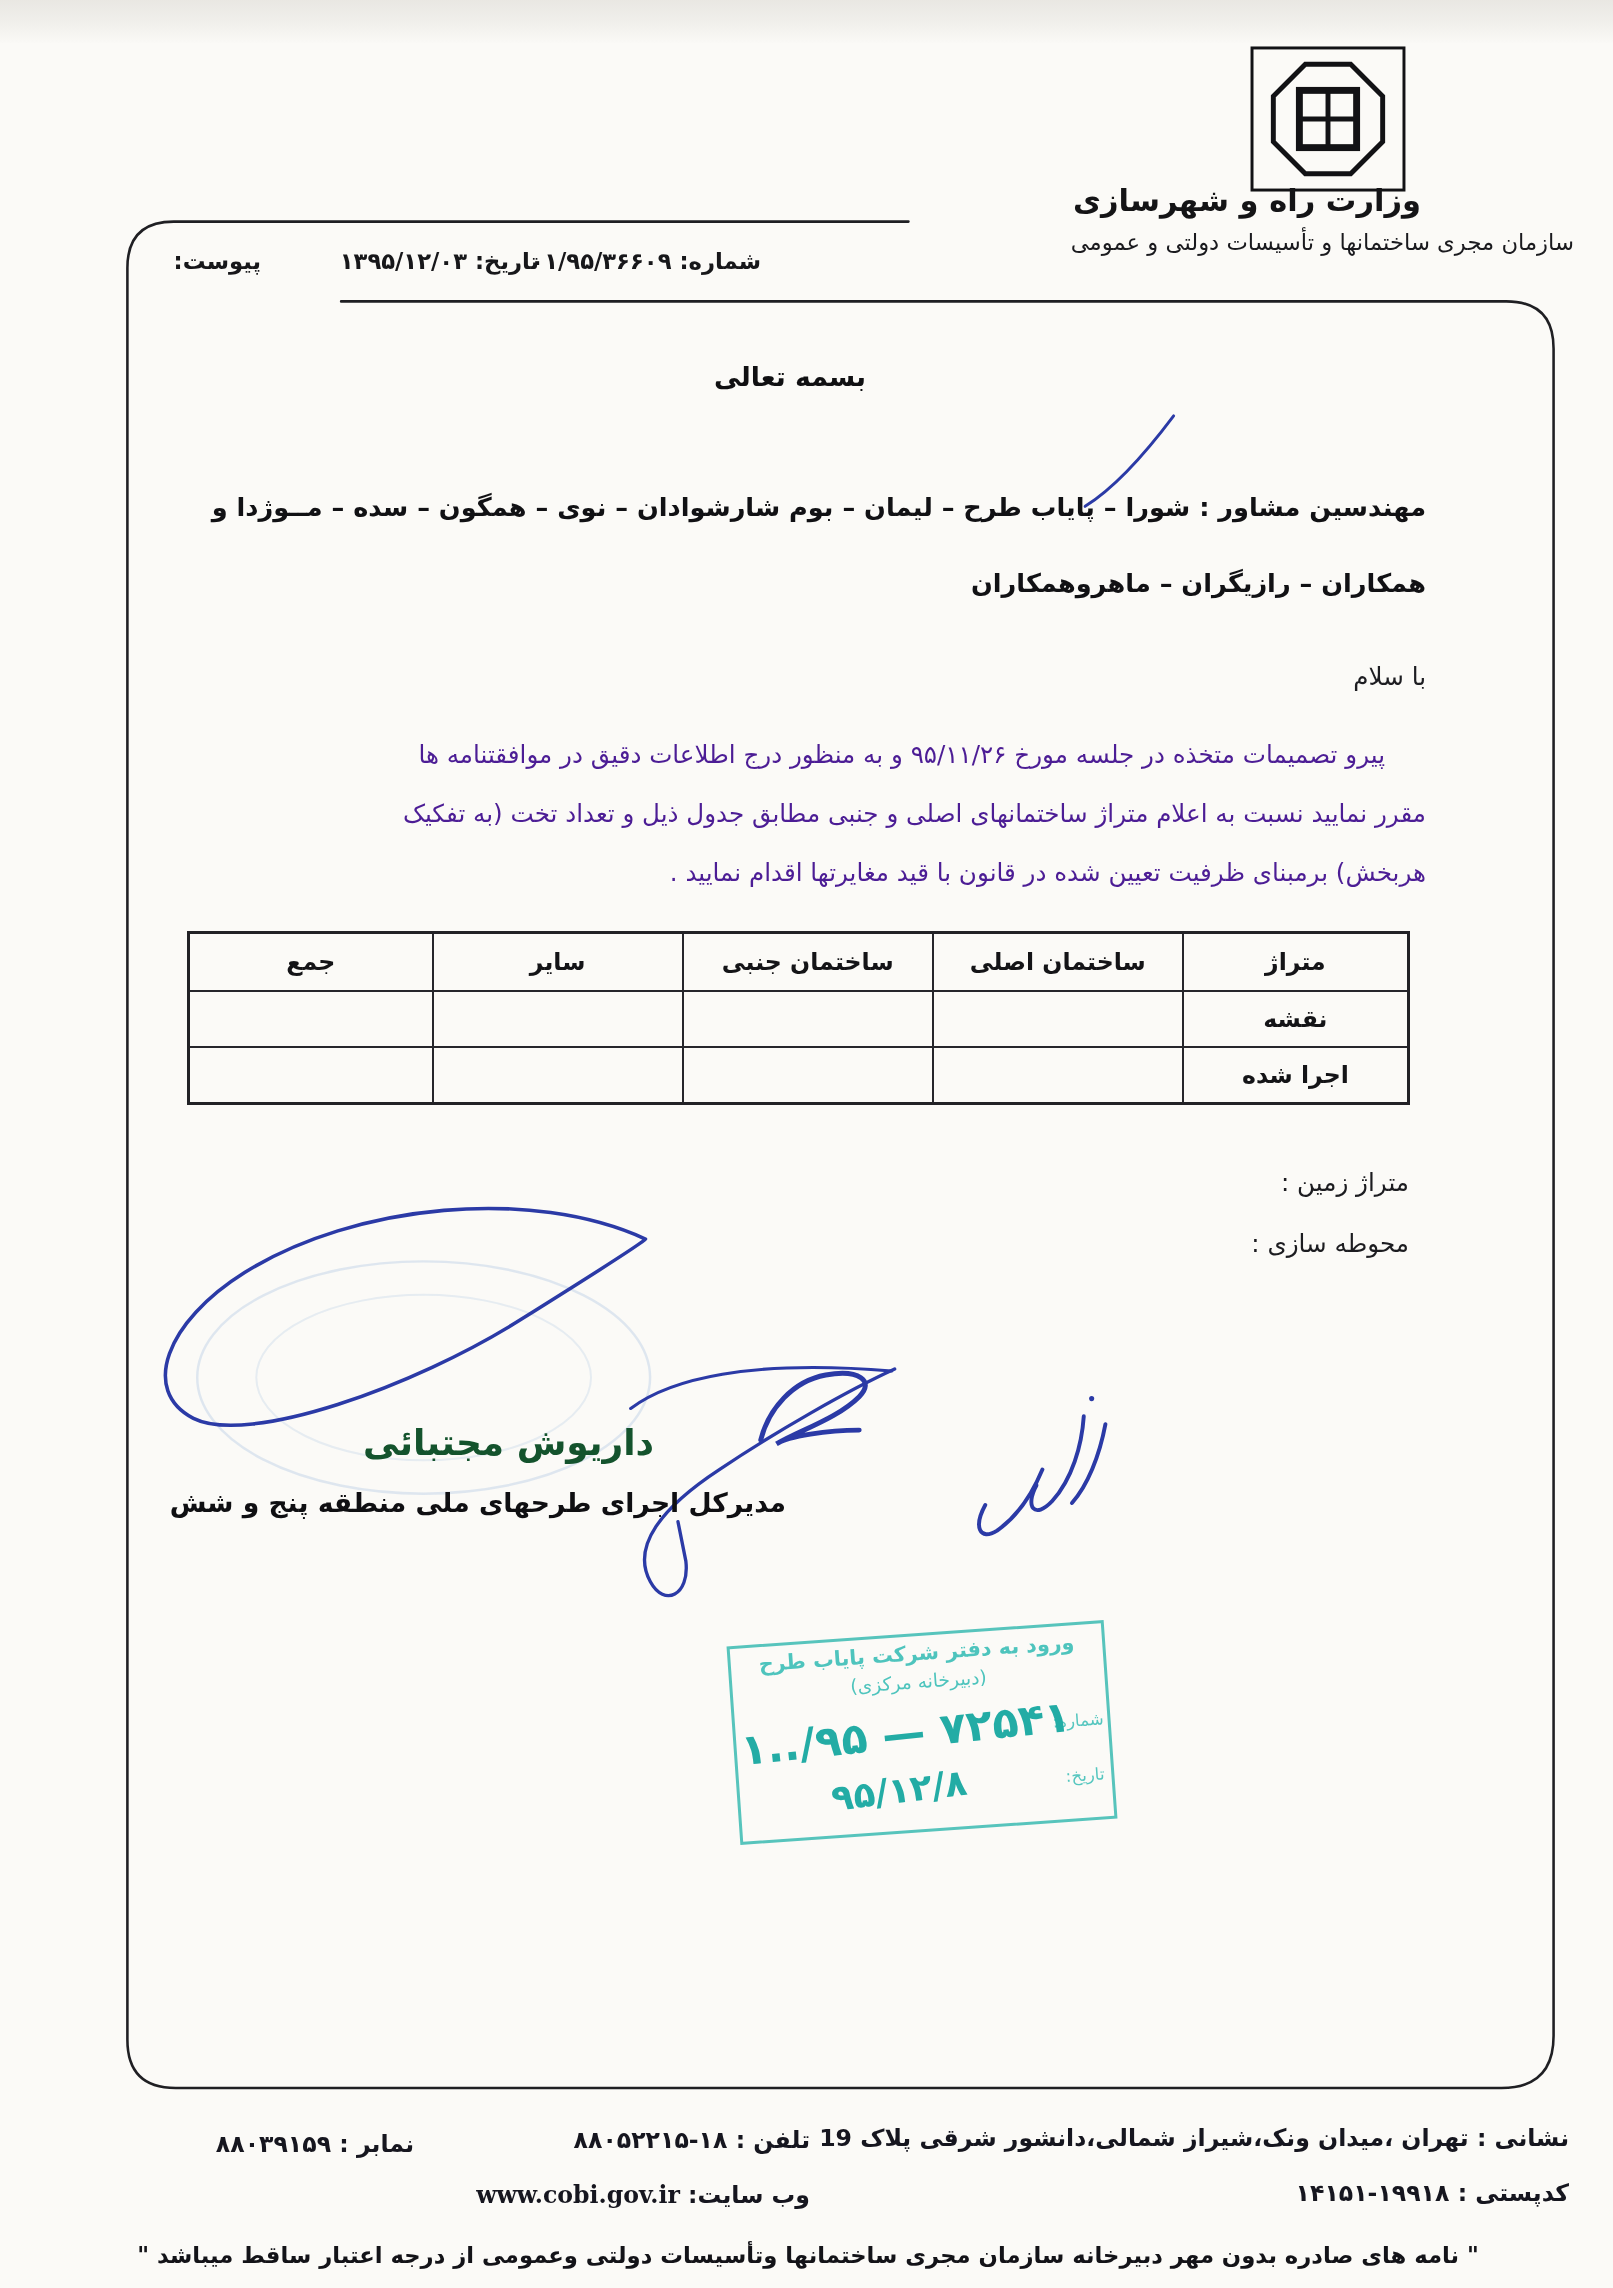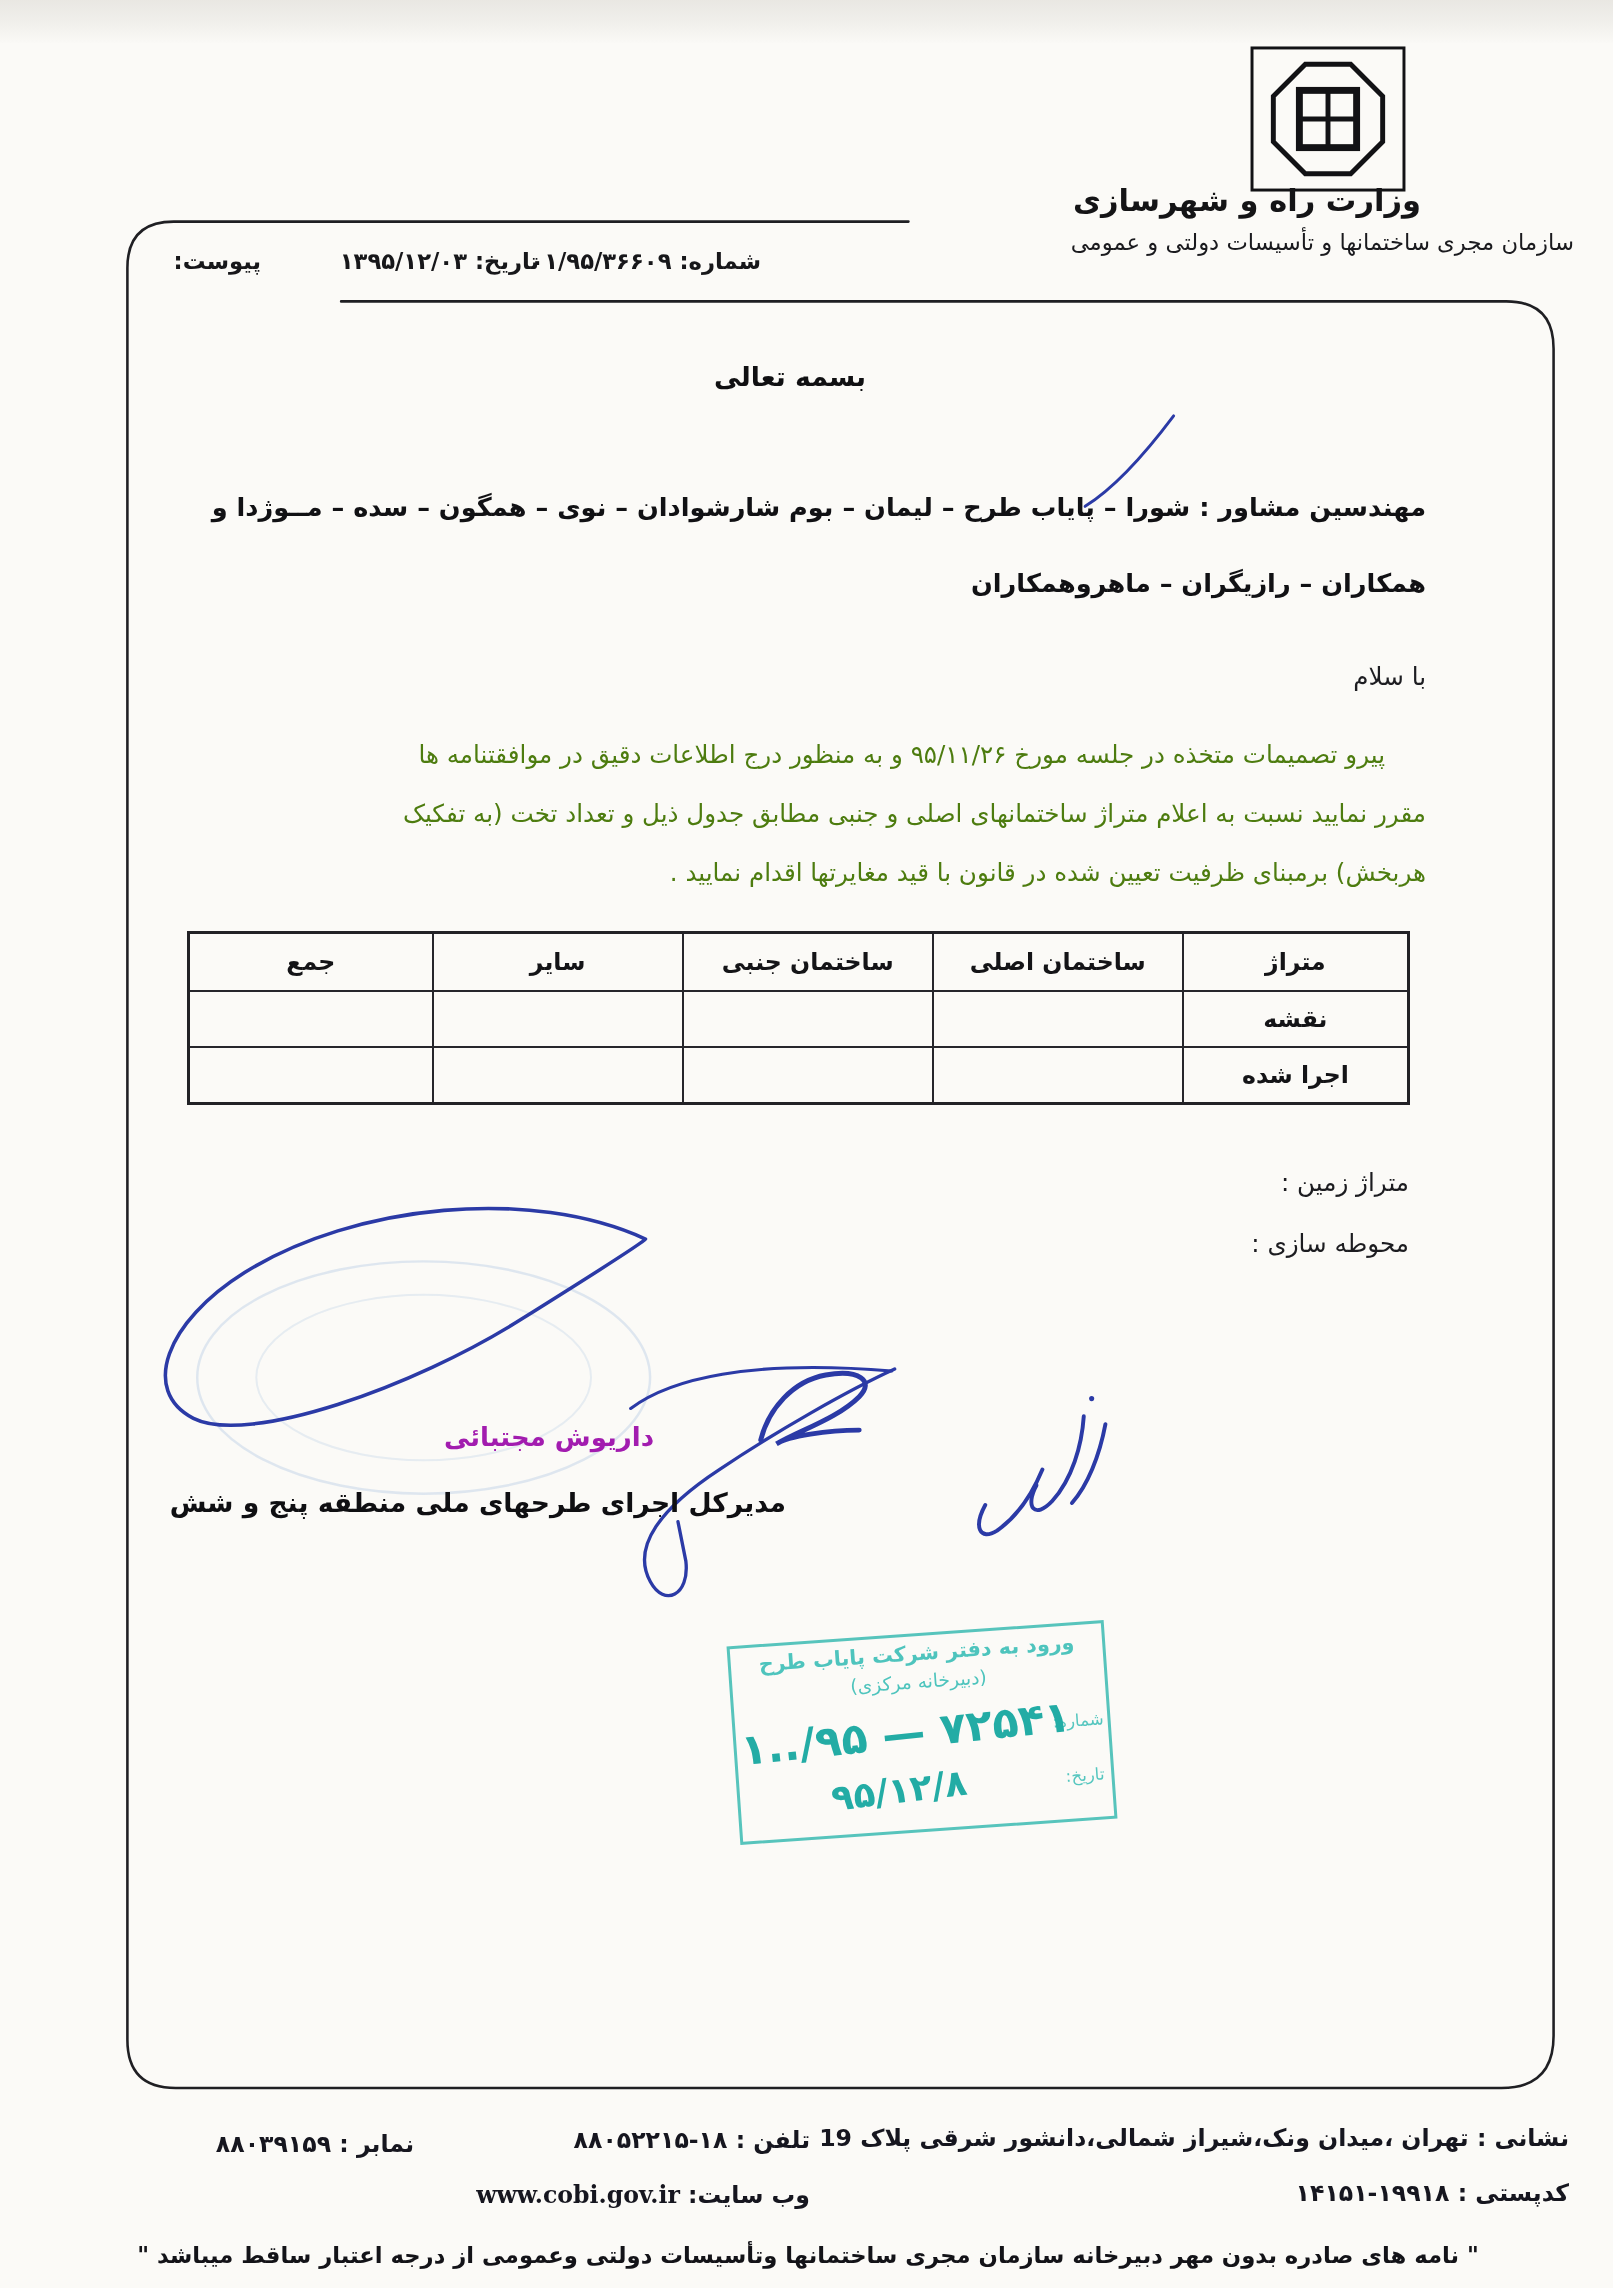--- a/index.html
+++ b/index.html
@@ -19,39 +19,39 @@
   }
   
   .ministry-name{font-size:30.5px;letter-spacing:0.5px;color:#141416;}
   .org-name{font-size:22.7px;color:#1a1a1e;}
   .meta-line{font-size:22.7px;color:#17171a;white-space:nowrap;}
   .bismillah{left:126px;top:361px;width:1328px;text-align:center;font-size:26.6px;color:#101012;}
   
   .addressee{left:146px;top:487px;width:1280px;font-size:25.6px;line-height:41px;color:#111114;}
   .addr2{margin-top:35px;}
   .salutation{font-size:24.6px;color:#1d1d21;}
-  .paragraph{left:146px;top:725px;width:1280px;font-size:24.6px;line-height:59px;color:#4d7c0f;}
+  .paragraph{left:146px;top:725px;width:1280px;font-size:24.6px;line-height:59px;color:#4c1d95;}
   .paragraph .indent{padding-right:41px;}
   
   table.mtable{
     border-collapse:collapse;width:1223px;table-layout:fixed;
     direction:rtl;
   }
   table.mtable th,table.mtable td{
     border:2.6px solid #26262b;
     font-size:23.6px;text-align:center;vertical-align:middle;
     color:#141417;padding:0;
   }
   table.mtable thead th{height:56px;font-weight:bold;}
   table.mtable tbody th{height:54px;font-weight:bold;}
   table.mtable tbody td{height:54px;}
   table.mtable{border:3px solid #222226;}
   .field-label{font-size:24.6px;color:#1c1c20;white-space:nowrap;}
   
-  .sig-name{font-size:26px;color:#a21caf;white-space:nowrap;}
+  .sig-name{font-size:36px;color:#14532d;white-space:nowrap;}
   .sig-title{font-size:26.6px;color:#0f0f12;white-space:nowrap;}
   
   .stamp{
     left:733px;top:1633px;width:372px;height:193px;
     border:3.4px solid rgba(58,186,178,.85);
     transform:rotate(-4deg);transform-origin:center;
     color:#45c0b9;
   }
   .stamp-title1{position:absolute;top:4.9px;left:0;width:100%;text-align:center;font-size:20.7px;font-weight:bold;color:#4ec4bd;}
   .stamp-title2{position:absolute;top:35px;left:0;width:100%;text-align:center;font-size:18.7px;color:#4ec4bd;}

